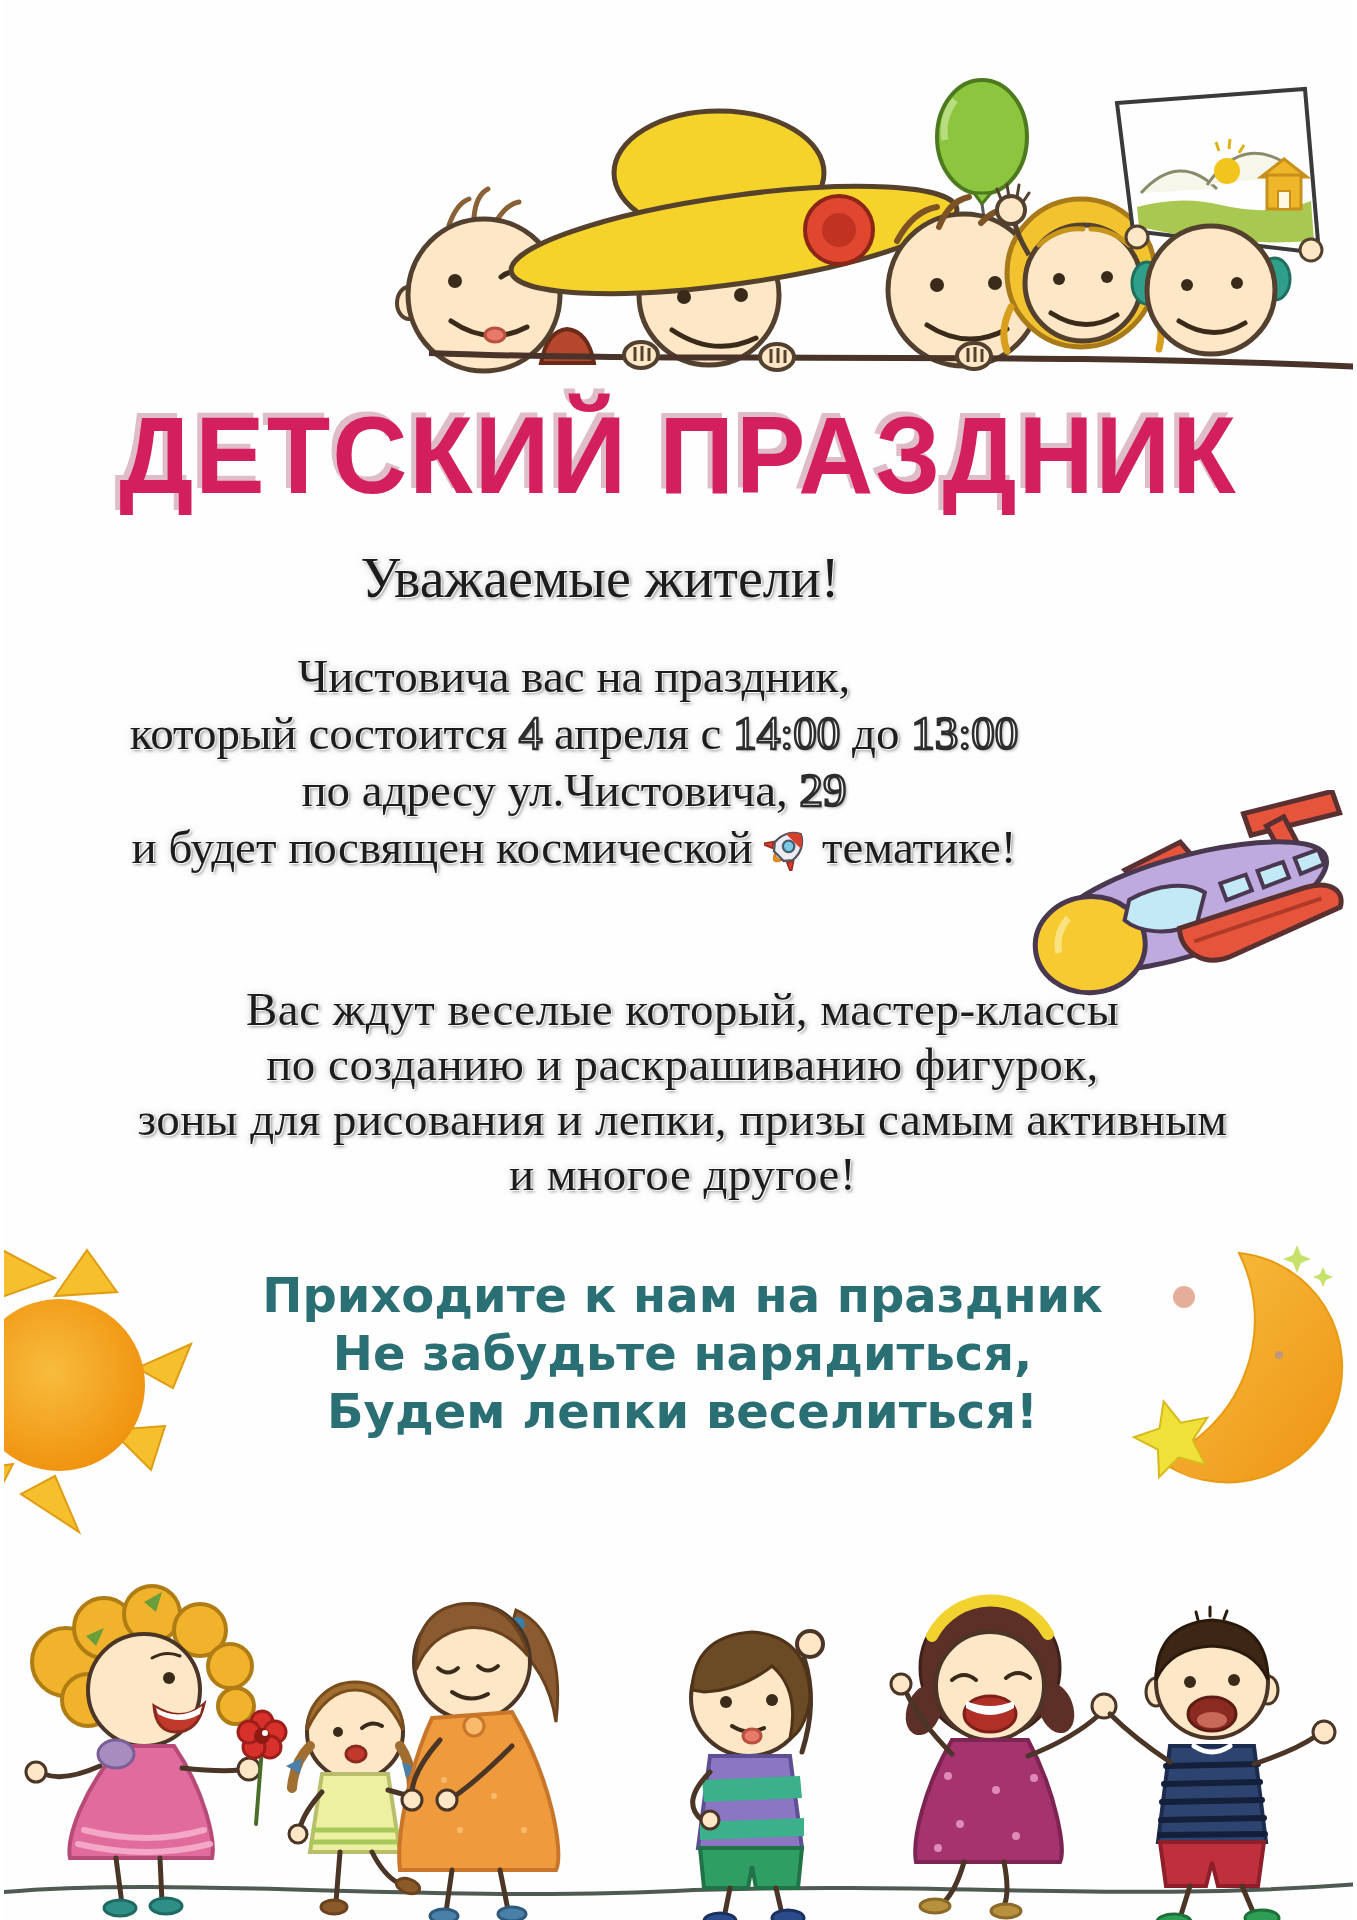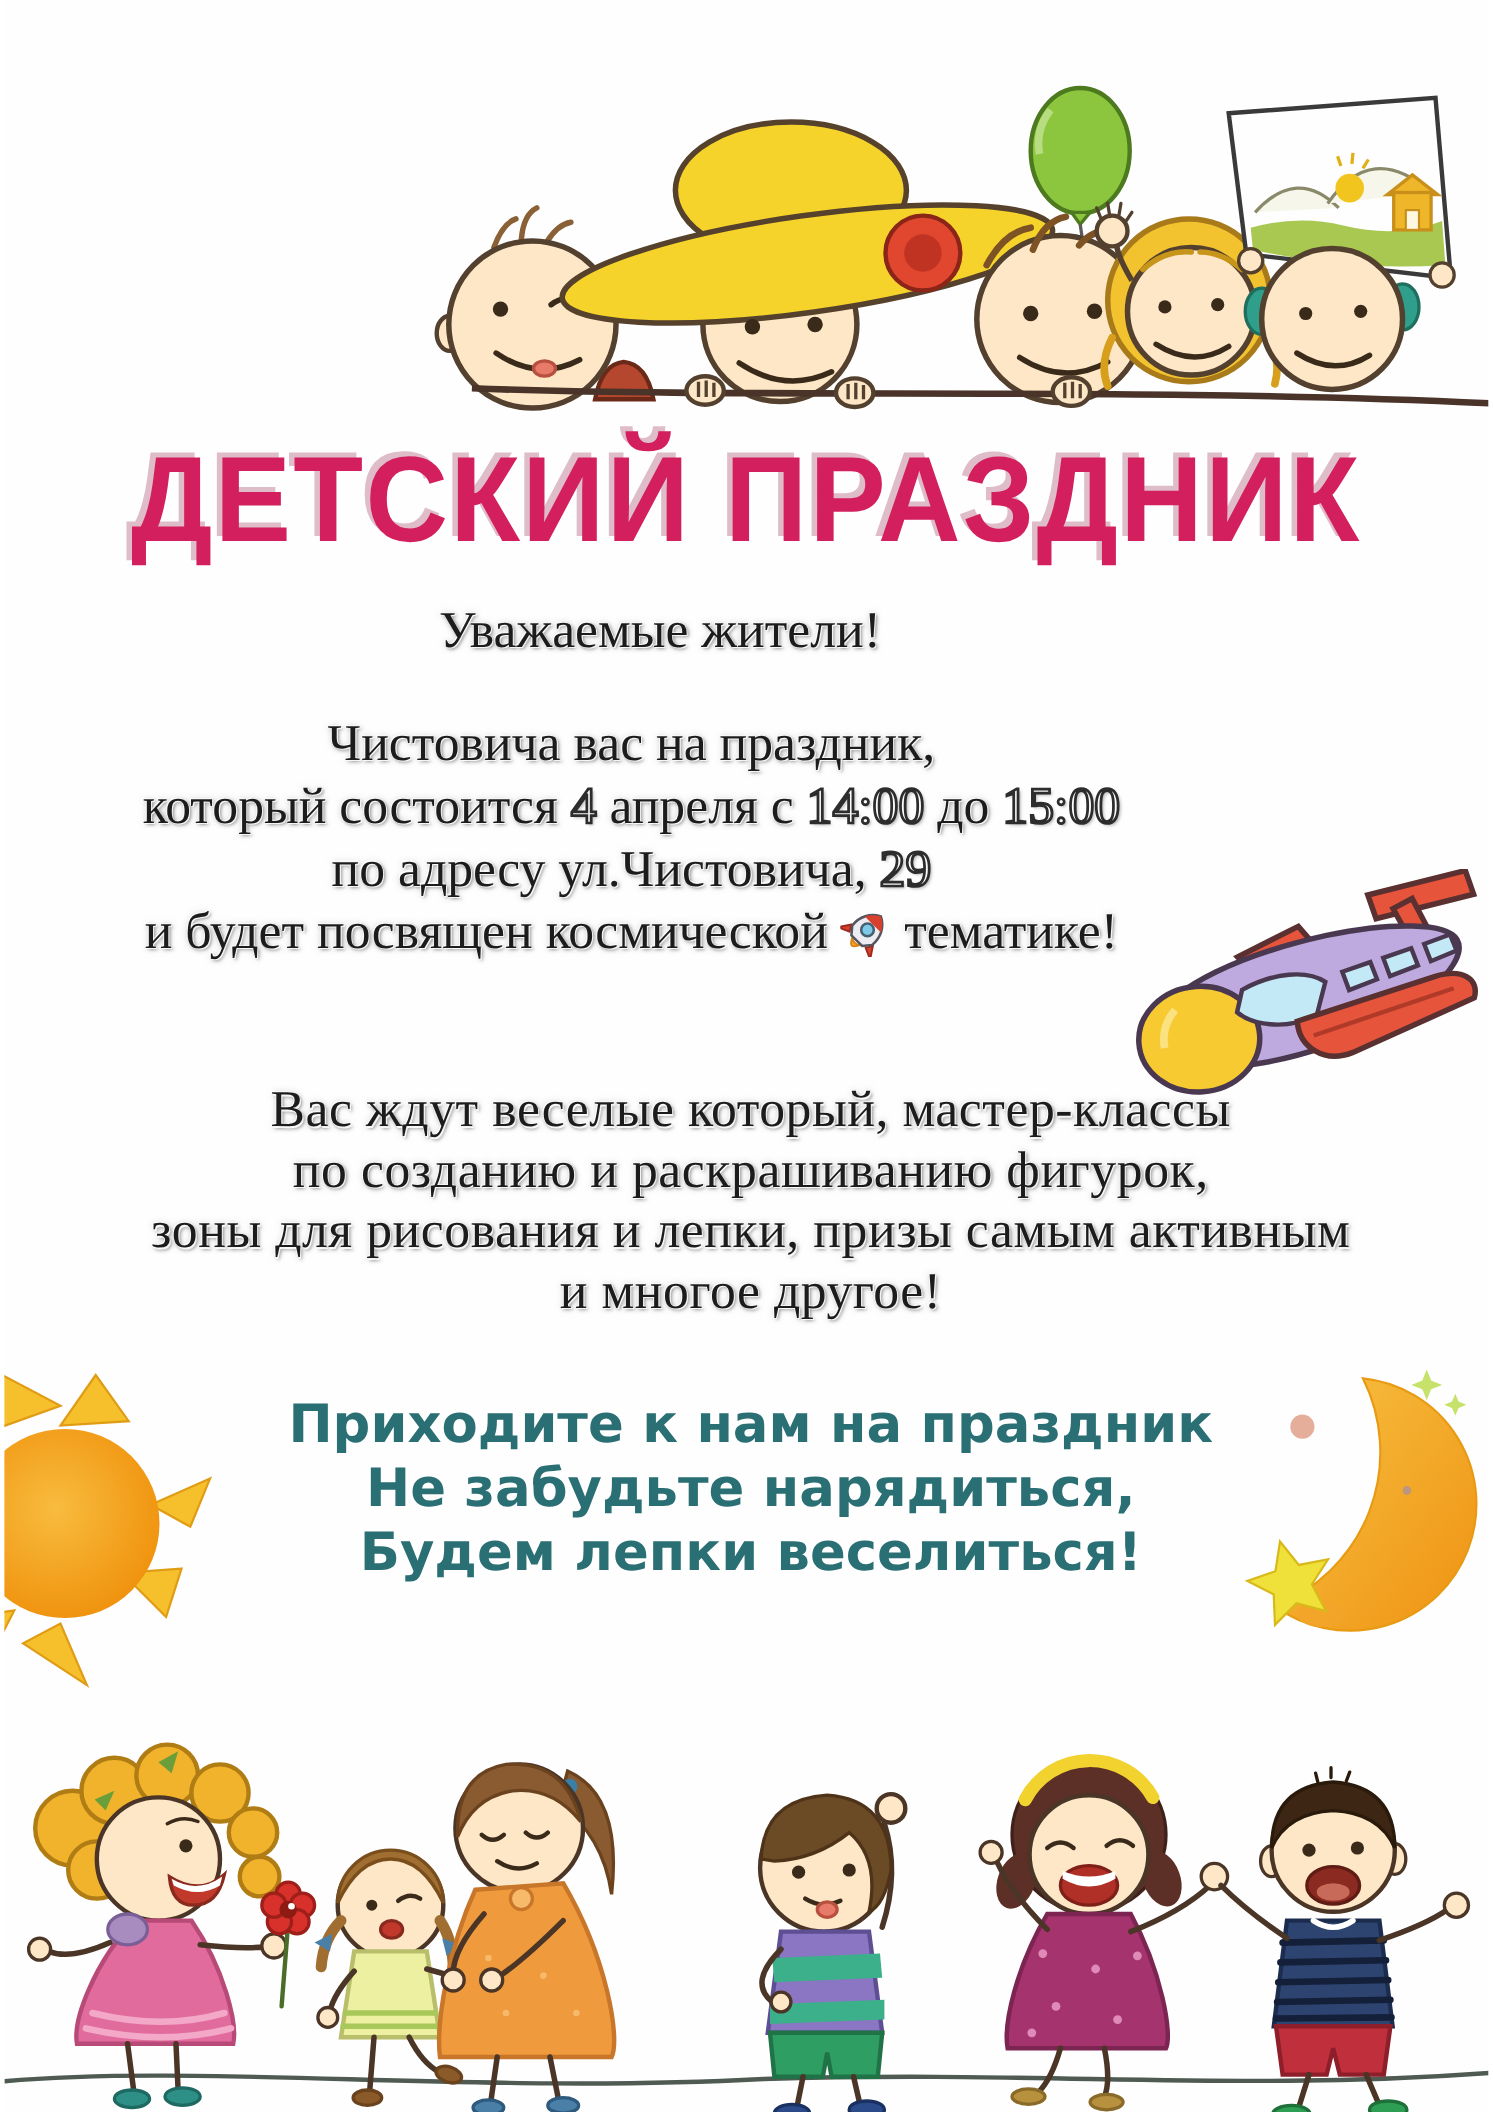--- a/index.html
+++ b/index.html
@@ -18,21 +18,21 @@
          text-shadow:-5px -4px 0 rgba(140,22,62,0.28);}
 
   
   .serif-block{position:absolute;text-align:center;color:#1c1c1c;
                font-family:"Liberation Serif",serif;}
   .serif-block .line{white-space:nowrap;}
   .emboss{text-shadow:1px 1px 0 rgba(255,255,255,.85),
                       -1px -1px 0 rgba(255,255,255,.7),
                       2px 2px 3px rgba(110,110,110,.65),
                       0 0 6px rgba(150,150,150,.5);}
-  .greeting{left:0;top:546px;width:1170px;font-size:47px;padding-left:11px;}
+  .greeting{left:0;top:546px;width:1170px;font-size:56px;padding-left:11px;}
   .invite{left:0;top:648px;width:1140px;font-size:47px;line-height:57px;}
   .activities{left:0;top:982px;width:1357px;font-size:47px;line-height:55px;letter-spacing:0.5px;}
 
   .outline-num{color:#fbfbfb;-webkit-text-stroke:2.5px #2d2d2d;
                text-shadow:2px 2px 3px rgba(110,110,110,.6);}
 
   .rocket-wrap{display:inline-block;width:46px;height:46px;vertical-align:-8px;}
 
   
   .rhyme{position:absolute;left:0;top:1266px;width:1357px;text-align:center;
@@ -134,21 +134,21 @@
       </g>
     </svg>
   </div>
 
   <div class="title">ДЕТСКИЙ ПРАЗДНИК</div>
 
   <div class="serif-block greeting emboss">Уважаемые жители!</div>
 
   <div class="serif-block invite emboss">
     <div class="line"><span>Чистовича вас на праздник,</span></div>
-    <div class="line"><span>который состоится </span><span class="outline-num">4</span><span> апреля с </span><span class="outline-num">14:00</span><span> до </span><span class="outline-num">15:00</span></div>
+    <div class="line"><span>который состоится </span><span class="outline-num">4</span><span> апреля с </span><span class="outline-num">14:00</span><span> до </span><span class="outline-num">13:00</span></div>
     <div class="line"><span>по адресу ул.Чистовича, </span><span class="outline-num">29</span></div>
     <div class="line"><span>и будет посвящен космической </span>
     <span class="rocket-wrap"><svg width="46" height="46" viewBox="0 0 40 40">
       <g transform="rotate(45 20 20)">
         <path d="M16,31 Q20,40 24,31 Q20,34 16,31 Z" fill="#f5a623" stroke="#d8821a" stroke-width="1.5"></path>
         <path d="M8,24 L2,33 L11,29 Z" fill="#d8402e" stroke="#9e2a1e" stroke-width="1.5"></path>
         <path d="M32,24 L38,33 L29,29 Z" fill="#d8402e" stroke="#9e2a1e" stroke-width="1.5"></path>
         <path d="M20,3 C28,7 32,15 31,24 L26,30 L14,30 L9,24 C8,15 12,7 20,3 Z" fill="#ececf2" stroke="#55555f" stroke-width="2"></path>
         <path d="M20,3 C24,5 27,8 29,12 L11,12 C13,8 16,5 20,3 Z" fill="#d8402e"></path>
         <circle cx="20" cy="18" r="5" fill="#7ec8e8" stroke="#45606e" stroke-width="2"></circle>

